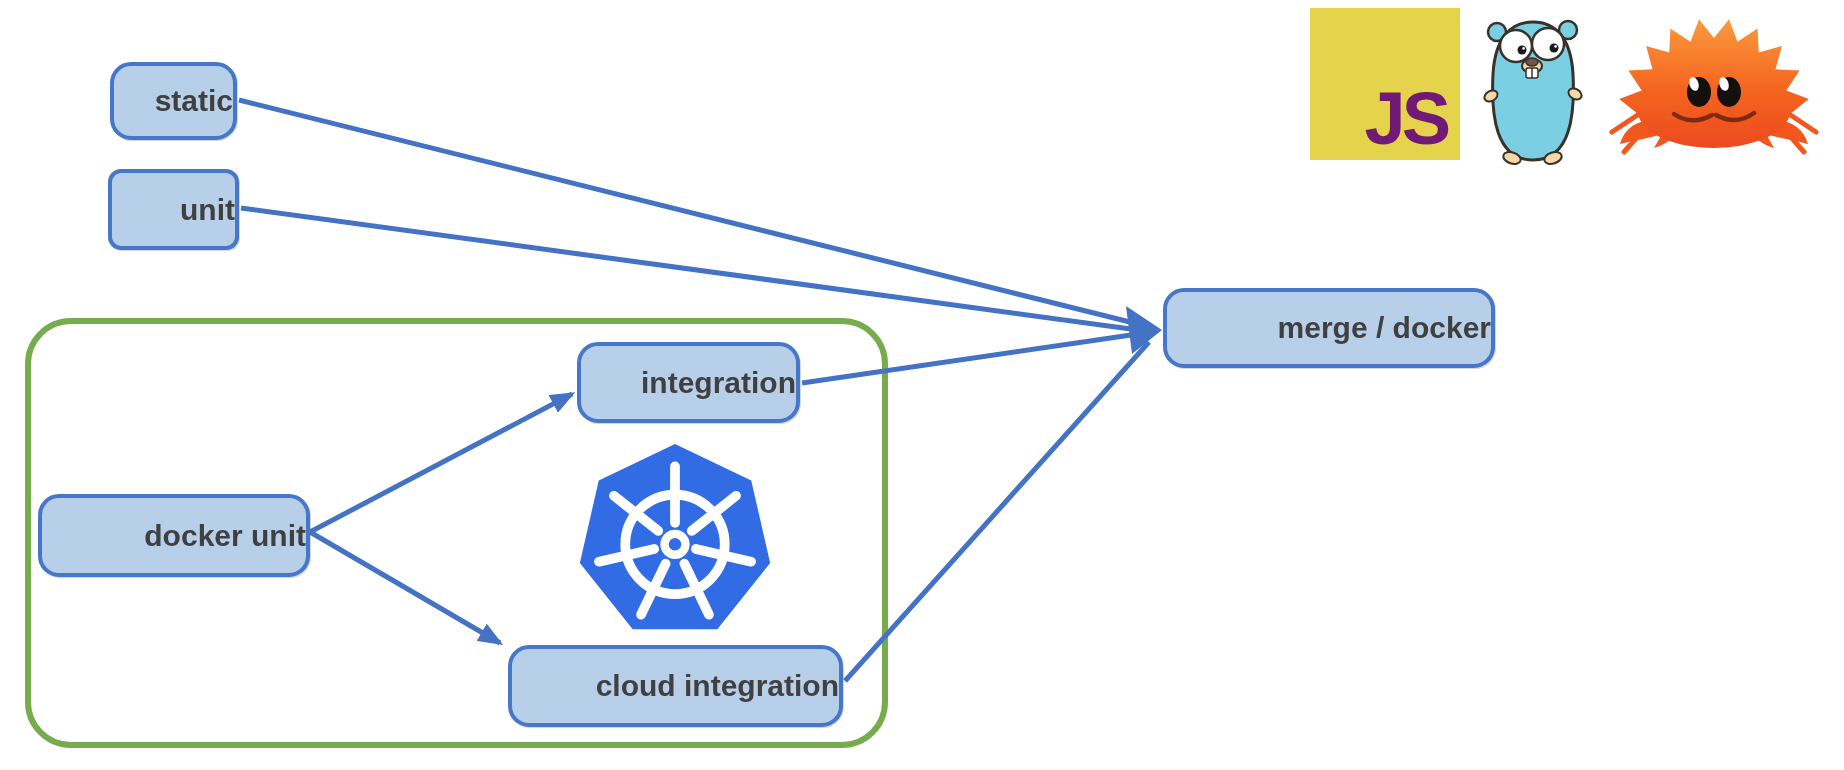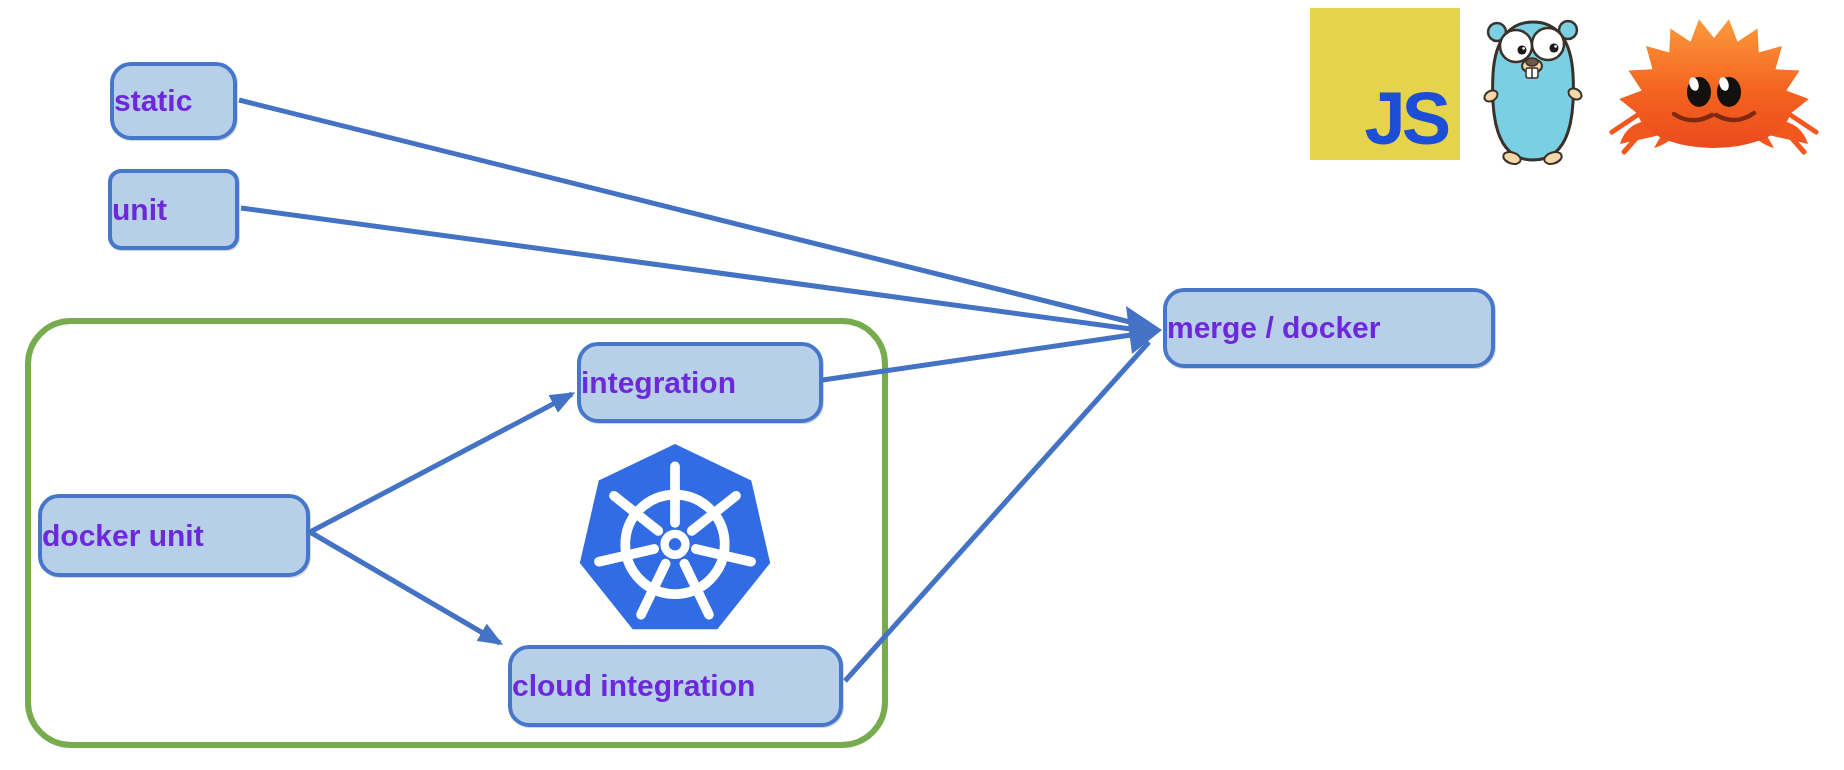--- a/index.html
+++ b/index.html
@@ -24,42 +24,42 @@
     position:absolute;left:0;top:0;
     z-index:2;
   }
   
   .node{
     position:absolute;
     background:#b7cfe9;
     border:4px solid #4677c8;
     border-radius:21px;
     box-sizing:border-box;
-    display:flex;align-items:center;justify-content:flex-start;
-    font-weight:bold;font-size:30px;color:#6d28d9;
+    display:flex;align-items:center;justify-content:flex-end;
+    font-weight:bold;font-size:30px;color:#404040;
     z-index:3;
     box-shadow:1px 1px 0 rgba(70,90,140,0.25);
   }
   .n-static{left:110px;top:62px;width:127px;height:78px;}
   .n-unit{left:108px;top:169px;width:131px;height:81px;border-radius:13px;}
   .n-docker{left:38px;top:494px;width:272px;height:83px;}
-  .n-integration{left:577px;top:342px;width:246px;height:81px;}
+  .n-integration{left:577px;top:342px;width:223px;height:81px;}
   .n-cloud{left:508px;top:645px;width:335px;height:82px;}
   .n-merge{left:1163px;top:288px;width:332px;height:80px;}
   
   .logo{position:absolute;z-index:3;}
   .k8s{left:573px;top:440px;width:204px;height:195px;}
   .jslogo{
     left:1310px;top:8px;width:150px;height:152px;
     background:#e6d34c;
   }
   .jslogo span{
     position:absolute;right:13px;bottom:4px;
     font-weight:bold;font-size:74px;letter-spacing:-4px;
-    color:#1d4ed8;line-height:1;text-align:center;
+    color:#701a75;line-height:1;text-align:center;
   }
   .gopher{left:1481px;top:14px;width:104px;height:152px;}
   .ferris{left:1602px;top:12px;width:224px;height:150px;}
 </style>
 </head>
 <body>
 
 <div class="canvas">
 
   <div class="group"></div>

